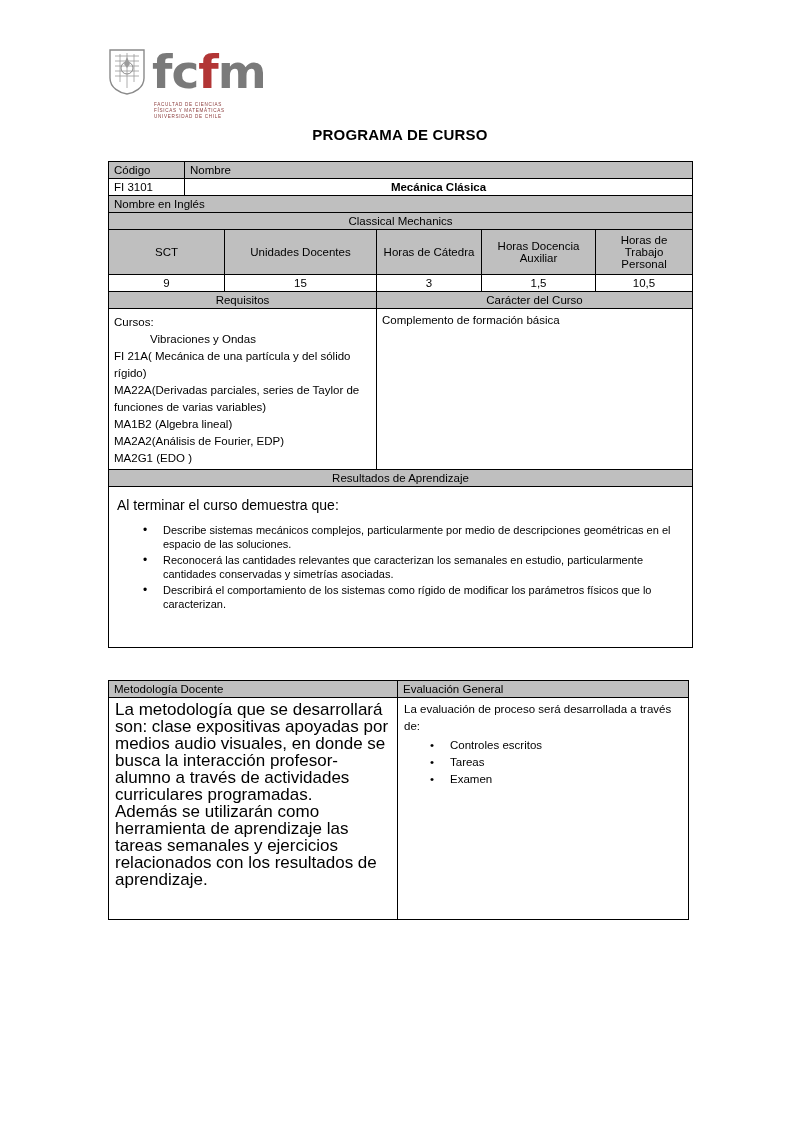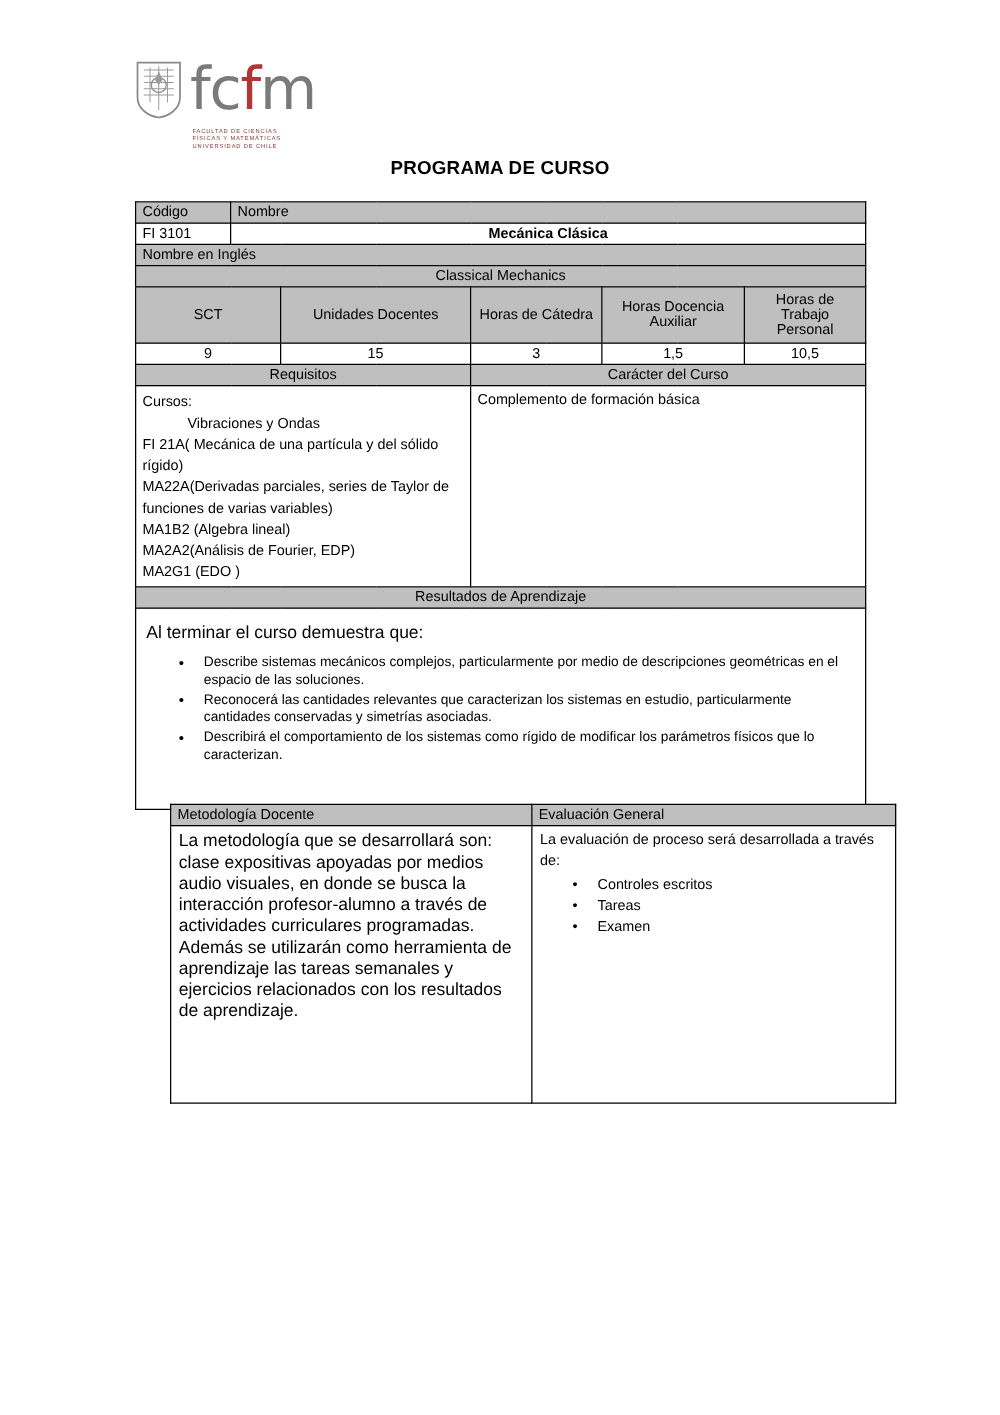--- a/index.html
+++ b/index.html
@@ -35,21 +35,21 @@
     top: 2px;
     width: 38px;
     height: 48px;
   }
   .logo-fcfm {
     position: absolute;
     left: 44px;
     top: 0px;
     font-family: "DejaVu Sans", sans-serif;
     font-size: 47px;
-    font-weight: normal;
+    font-weight: bold;
     letter-spacing: -1px;
     color: #7a7a7a;
     line-height: 52px;
   }
   .logo-fcfm .red {
     color: #b23535;
   }
   .logo-sub {
     position: absolute;
     left: 46px;
@@ -80,23 +80,22 @@
   }
   .t1 {
     position: absolute;
     left: 108px;
     top: 161px;
     width: 584px;
   }
   .t2 {
     position: absolute;
     left: 108px;
-    top: 643px;
+    top: 680px;
     width: 580px;
-    margin-left: 28px;
   }
   td {
     border: 1px solid #000000;
     font-size: 11.5px;
     padding: 2px 5px;
     vertical-align: top;
   }
   .hdr {
     background: #bfbfbf;
   }
@@ -144,21 +143,21 @@
     position: absolute;
     left: -20px;
     top: 0;
     font-size: 12px;
   }
 
   .metod-cell {
     width: 285px;
     height: 215px;
     line-height: 17px;
-    font-size: 14px;
+    font-size: 17px;
     padding: 3px 6px;
   }
   .eval-cell {
     height: 215px;
     line-height: 17px;
     font-size: 11.5px;
     padding: 3px 6px;
   }
   .eval-cell ul {
     margin: 2px 0 0 0;
@@ -261,21 +260,21 @@
     </tr>
 
     <tr class="row-h">
       <td class="hdr ctr" colspan="9">Resultados de Aprendizaje</td>
     </tr>
     <tr>
       <td class="learn-cell" colspan="9">
         <p class="learn-intro">Al terminar el curso demuestra que:</p>
         <ul class="bullets">
           <li>Describe sistemas mecánicos complejos, particularmente por medio de descripciones geométricas en el espacio de las soluciones.</li>
-          <li>Reconocerá las cantidades relevantes que caracterizan los sistemas en estudio, particularmente cantidades conservadas y simetrías asociadas.</li>
+          <li>Reconocerá las cantidades relevantes que caracterizan los semanales en estudio, particularmente cantidades conservadas y simetrías asociadas.</li>
           <li>Describirá el comportamiento de los sistemas como rígido de modificar los parámetros físicos que lo caracterizan.</li>
         </ul>
       </td>
     </tr>
   </tbody>
     </table>
 
   <table class="t2">
     <colgroup>
       <col style="width:289px">

